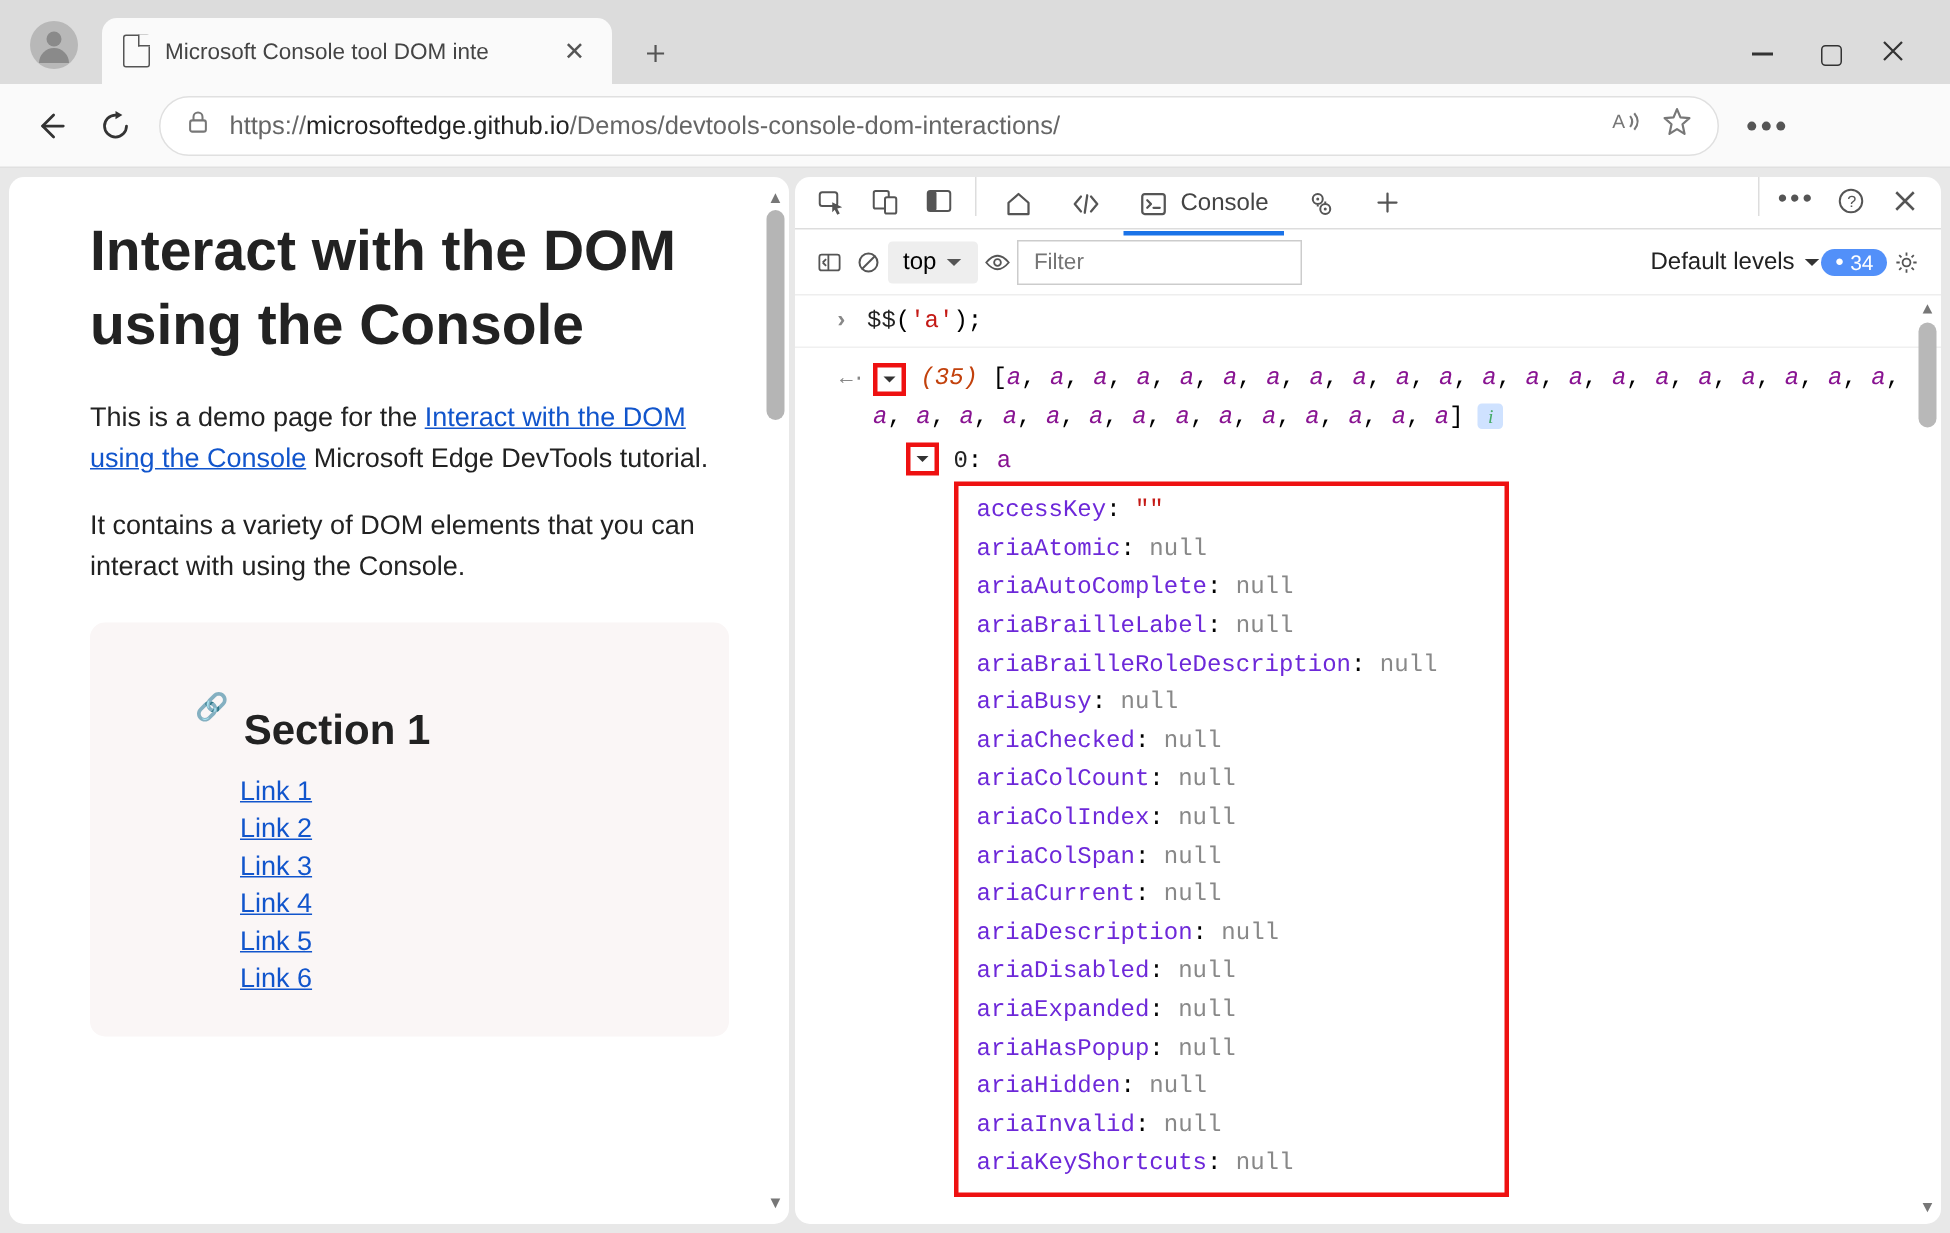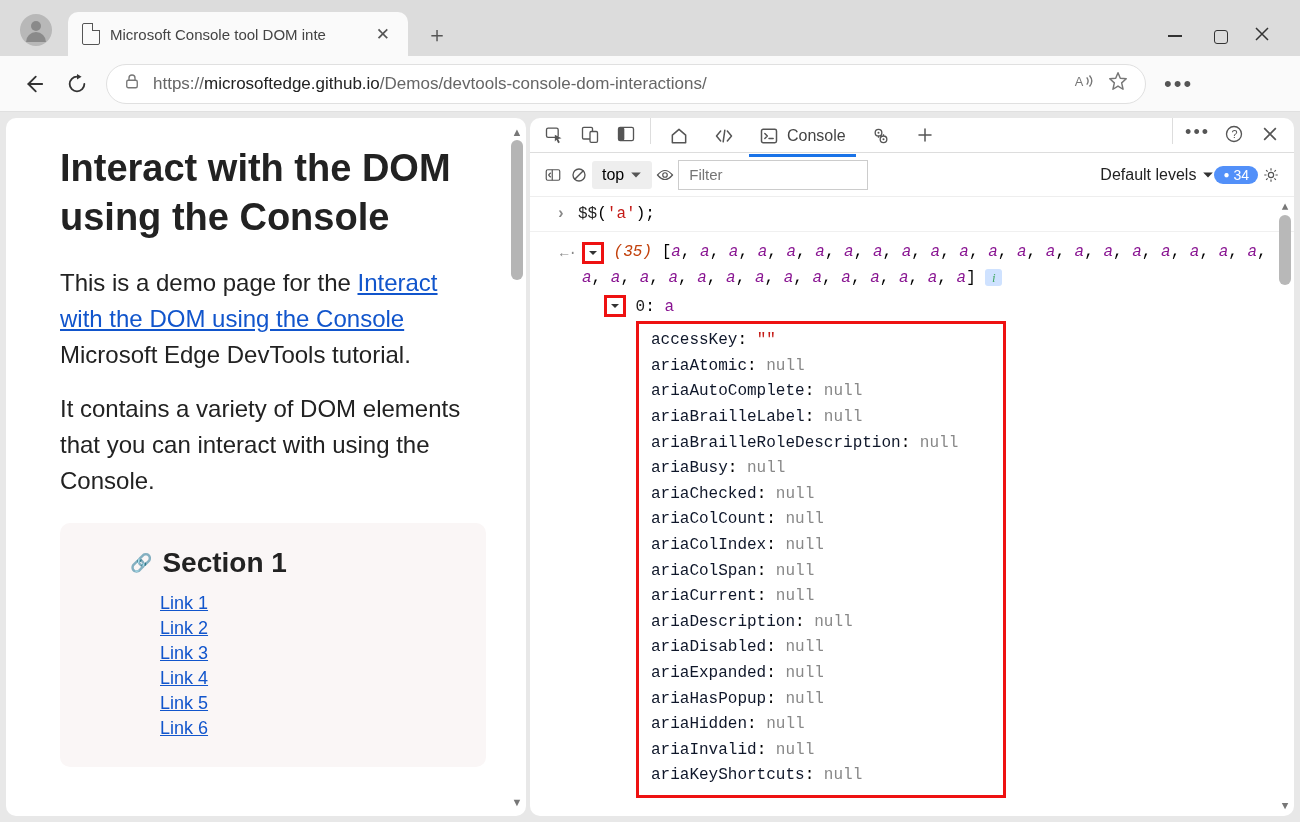--- a/index.html
+++ b/index.html
@@ -101,30 +101,30 @@
   height: 140px; margin-top: 2px; cursor: pointer;
 }
 .page-inner {
   padding: 26px 40px 26px 54px; color: #222;
 }
 .page-inner h1 {
   font-size: 38px; font-weight: 700; line-height: 1.3;
   margin-bottom: 22px;
 }
 .page-inner p {
-  font-size: 24px; line-height: 1.5; margin-bottom: 18px;
+  font-size: 18px; line-height: 1.5; margin-bottom: 18px;
 }
 .page-inner a { color: #1155cc; text-decoration: underline; }
 .section-card {
   background: #faf6f6; border-radius: 10px; padding: 24px 24px 24px 100px;
   margin-top: 24px;
 }
 .section-hdr { display: flex; align-items: center; gap: 10px; margin-bottom: 14px; margin-left: -30px; }
 .link-icon { color: #aaa; font-size: 18px; }
-.section-hdr h2 { font-size: 28px; font-weight: 700; }
+.section-hdr h2 { font-size: 28px; font-weight: 700; margin-top: 32px; }
 .link-list { list-style: none; }
 .link-list li { margin-bottom: 4px; }
 .link-list a { font-size: 18px; }
 
 .devtools {
   flex: 1; background: #fff; margin: 6px 6px 6px 4px;
   border-radius: 10px; display: flex; flex-direction: column;
   overflow: hidden;
   font-size: 14px;
 }
@@ -202,21 +202,21 @@
 }
 .caret-box svg { width: 10px; height: 10px; }
 .expand-row { padding-left: 66px; margin-top: 4px; }
 .idx-key { color: #222; }
 .idx-val { color: #881391; }
 .prop-list {
   margin-top: 4px; margin-left: 32px;
   border: 3px solid #e11; padding: 4px 12px 6px 12px;
   width: 370px; line-height: 1.6;
 }
-.prop-key { color: #0f172a; }
+.prop-key { color: #6d28d9; }
 .prop-val { color: #888; }
 .prop-str { color: #c41a16; }
 </style>
 </head>
 <body>
 
 <div class="titlebar">
   <div class="avatar"></div>
   <div class="tab">
     <span class="doc-icon"></span>

